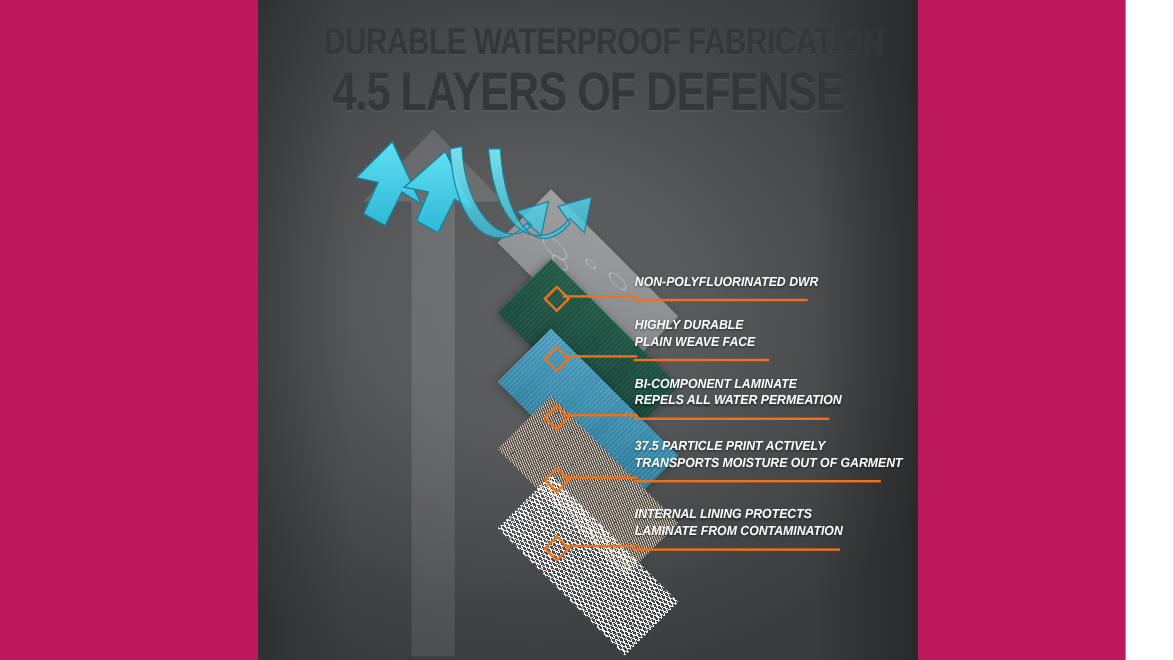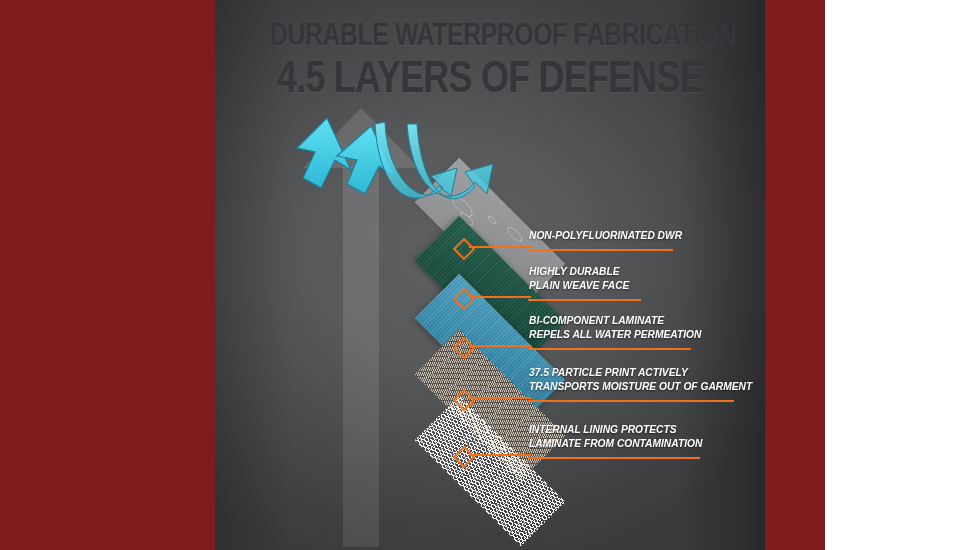--- a/index.html
+++ b/index.html
@@ -1,18 +1,18 @@
 <!DOCTYPE html>
 <html><head>
 <meta charset="utf-8">
 <style>
   html,body{margin:0;padding:0;background:#ffffff;}
   body{width:978px;height:550px;overflow:hidden;font-family:"Liberation Sans",sans-serif;}
 
-  #stage{position:relative;width:825px;height:550px;background:#7f1d1d;}
+  #stage{position:relative;width:938px;height:550px;background:#be185d;}
 
   
   #panel{
     position:absolute;left:215px;top:0;width:550px;height:550px;
     background:
       radial-gradient(ellipse 70% 58% at 42% 46%, #5f6062 0%, #58595b 35%, #4b4c4e 62%, #414244 82%, #3a3b3d 100%);
     overflow:hidden;
   }
   #panel::after{
     content:"";position:absolute;inset:0;pointer-events:none;

